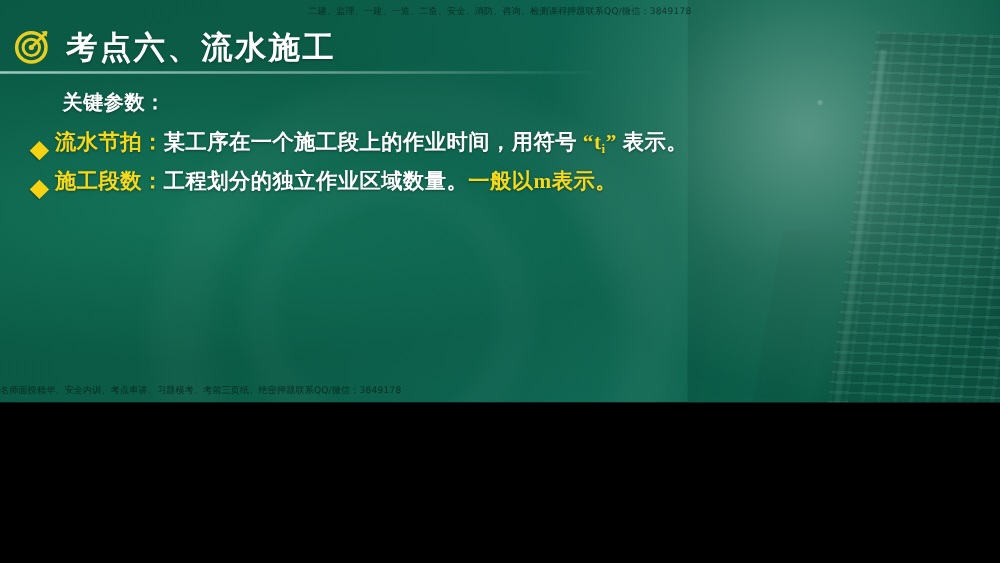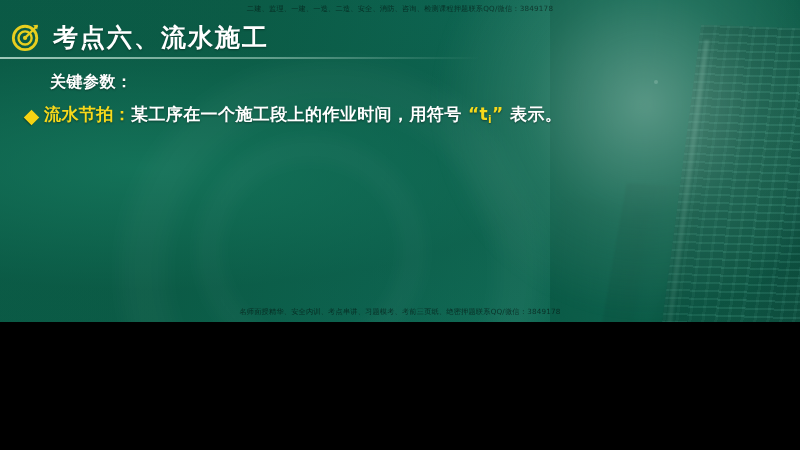--- a/index.html
+++ b/index.html
@@ -197,22 +197,23 @@
     margin-left: 24px;
     font-size: 16px;
     font-weight: 700;
     color: #ffffff;
     letter-spacing: 0.5px;
     text-shadow: 0 1px 2px rgba(0,0,0,0.40);
     margin-bottom: 9px;
   }
   .bullet-row {
     display: flex;
-    align-items: center;
+    align-items: flex-end;
     margin-bottom: 7px;
+    font-family: Liberation Serif, serif;
   }
   .diamond {
     flex: 0 0 auto;
     width: 11px;
     height: 11px;
     margin-top: 6px;
     margin-right: 7px;
     background: #f5d313;
     transform: rotate(45deg);
     box-shadow: 0 1px 1px rgba(0,0,0,0.35);
@@ -235,21 +236,20 @@
     position: relative;
     bottom: -0.28em;
   }
 
   
   .promo-bottom {
     position: absolute;
     bottom: 7px;
     left: 0;
     right: 0;
-    text-align: center;
     font-size: 7.2px;
     line-height: 1;
     letter-spacing: 0.2px;
     color: rgba(0,0,0,0.55);
     white-space: nowrap;
     z-index: 7;
   }
 </style>
 </head>
 <body>
@@ -291,18 +291,24 @@
     <div class="bullet-row">
       <span class="diamond"></span>
       <div class="bullet-text">
         <span class="hl">流水节拍</span><span class="hl">：</span><span>某工序在一个施工段上的作业时间，用符号</span>
         <span class="hl">“</span><span class="hl">t</span><sub class="hl">i</sub><span class="hl">”</span>
         <span>表示。</span>
       </div>
     </div>
 
 
+    <div class="bullet-row">
+      <span class="diamond"></span>
+      <div class="bullet-text">
+        <span class="hl">施工段数</span><span class="hl">：</span><span>工程划分的独立作业区域数量。</span><span class="hl">一般以m表示。</span>
+      </div>
+    </div>
 
   </div>
 
   <div class="promo-bottom">名师面授精华、安全内训、考点串讲、习题模考、考前三页纸、绝密押题联系QQ/微信：3849178</div>
 
 </div>
 
 </body></html>

